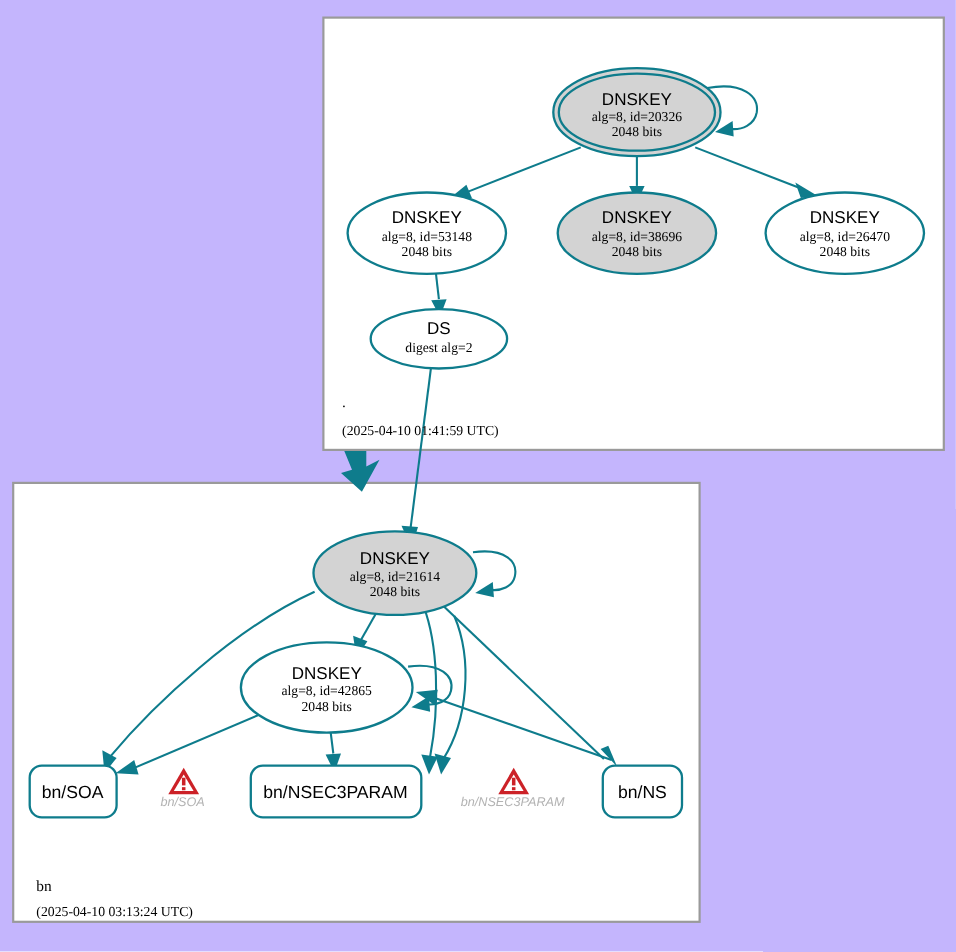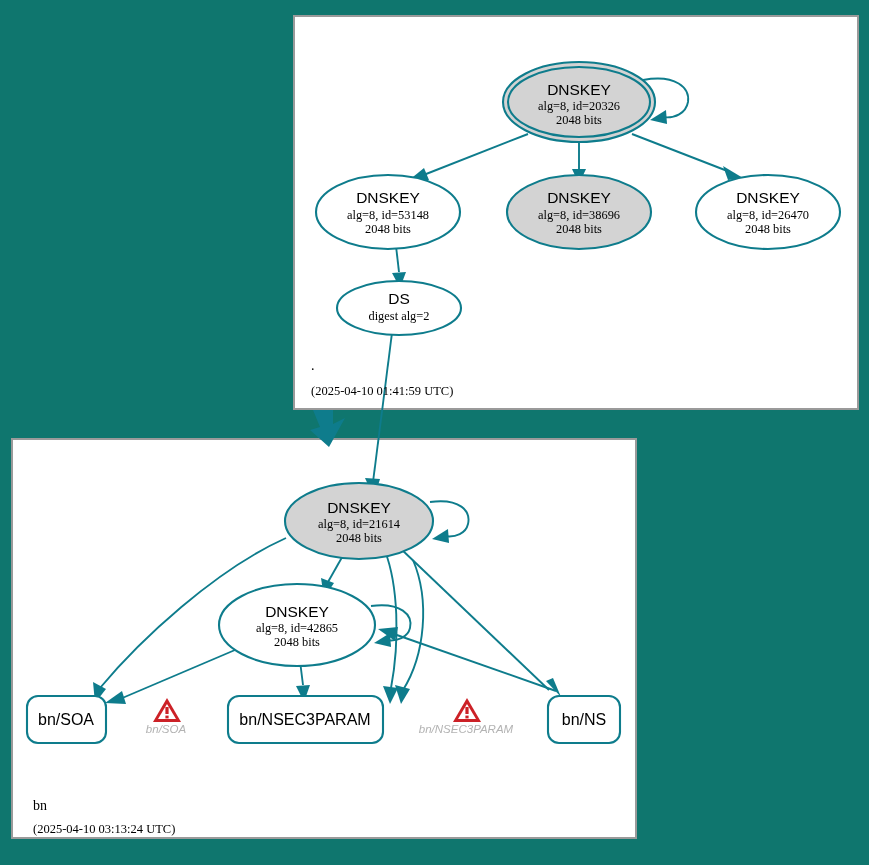--- a/index.html
+++ b/index.html
@@ -8,21 +8,21 @@
     background: #ffffff;
   }
   body {
     font-family: "Liberation Sans", sans-serif;
   }
   #canvas {
     position: relative;
     width: 869px;
     height: 865px;
     overflow: hidden;
-    background: #0f766e;
+    background: #c4b5fd;
   }
   #graph {
     position: absolute;
     left: 0;
     top: 0;
     width: 869px;
     height: 865px;
   }
   .zone-box {
     fill: #ffffff;

